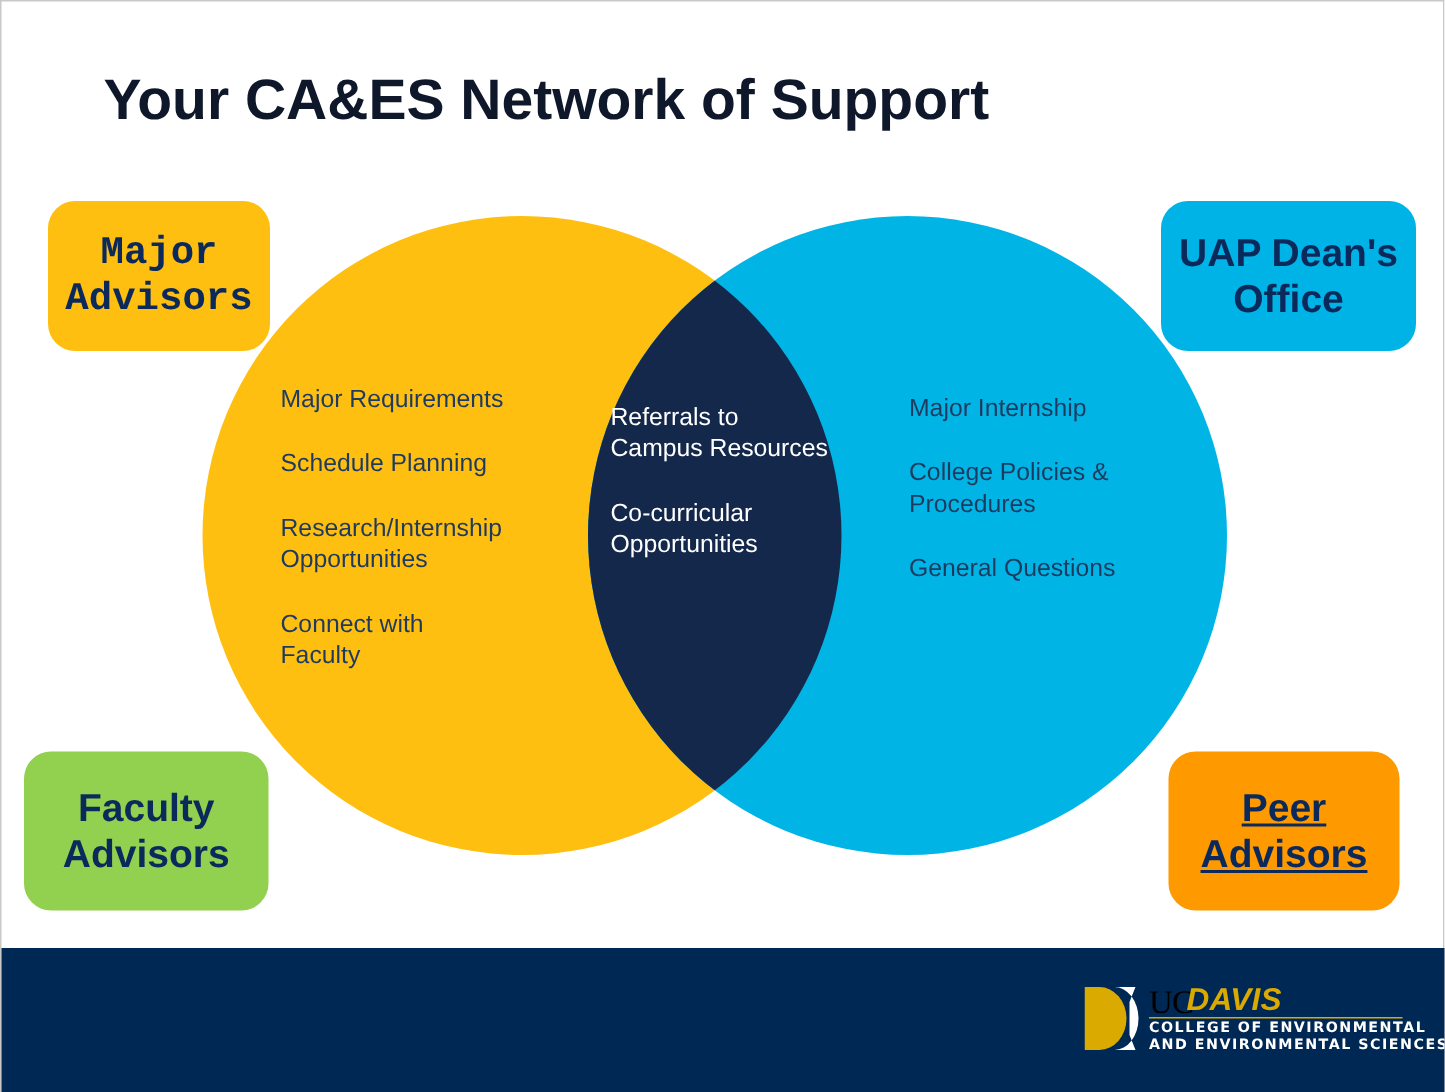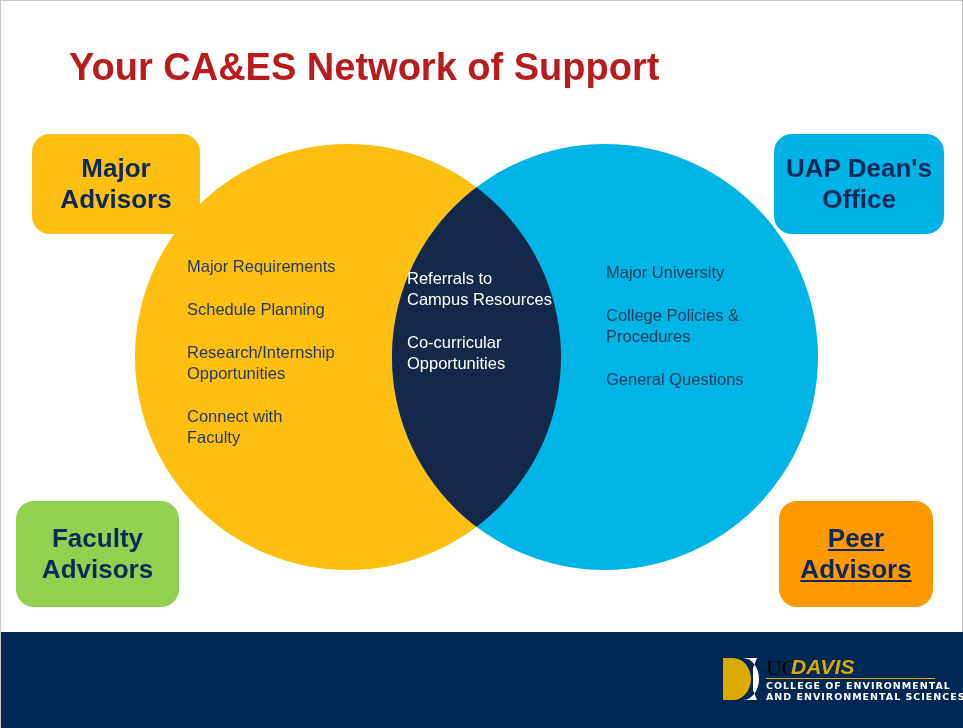--- a/index.html
+++ b/index.html
@@ -9,34 +9,34 @@
     .slide {
       position: absolute; left: 0; top: 0; width: 963px; height: 728px;
       background: #ffffff;
       border-top: 1px solid #c8c8c8;
       border-left: 1px solid #c8c8c8;
       border-right: 1px solid #c8c8c8;
     }
 
     .title {
       position: absolute; left: 68px; top: 45px;
-      font-size: 38px; font-weight: bold; color: #b91c1c;
+      font-size: 38px; font-weight: bold; color: #0f172a;
       letter-spacing: 0px; white-space: nowrap;
     }
 
     svg.venn { position: absolute; left: 0; top: 0; }
 
     .box {
       position: absolute; border-radius: 18px;
       display: flex; align-items: center; justify-content: center;
       text-align: center; font-weight: bold; font-size: 26px; line-height: 31px;
       color: #0B2A5B;
     }
     .box span { display: block; }
-    .box-major   { left: 31px;  top: 133px; width: 168px; height: 100px; background: #FFBF10; }
+    .box-major   { left: 31px;  top: 133px; width: 148px; height: 100px; background: #FFBF10; font-family: Liberation Mono, monospace; }
     .box-uap     { left: 773px; top: 133px; width: 170px; height: 100px; background: #00B3E6; }
     .box-faculty { left: 15px;  top: 500px; width: 163px; height: 106px; background: #92D050; }
     .box-peer    { left: 778px; top: 500px; width: 154px; height: 106px; background: #FF9900; text-decoration: underline; }
 
     .list {
       position: absolute; font-size: 16.5px; line-height: 21px;
     }
     .list .item { margin-bottom: 22px; white-space: pre-line; }
     .list-left   { left: 186px; top: 255px; width: 180px; color: #1F3A5F; }
     .list-center { left: 406px; top: 267px; width: 180px; color: #ffffff; }
@@ -128,21 +128,21 @@
   </div>
 
   <div class="list list-center">
     <div class="item">Referrals to
 Campus Resources</div>
     <div class="item">Co-curricular
 Opportunities</div>
   </div>
 
   <div class="list list-right">
-    <div class="item">Major University</div>
+    <div class="item">Major Internship</div>
     <div class="item">College Policies &amp;
 Procedures</div>
     <div class="item">General Questions</div>
   </div>
 
   <div class="footer">
   </div>
 
   <div class="logo">
     <svg class="logo-mark" width="40" height="42">

